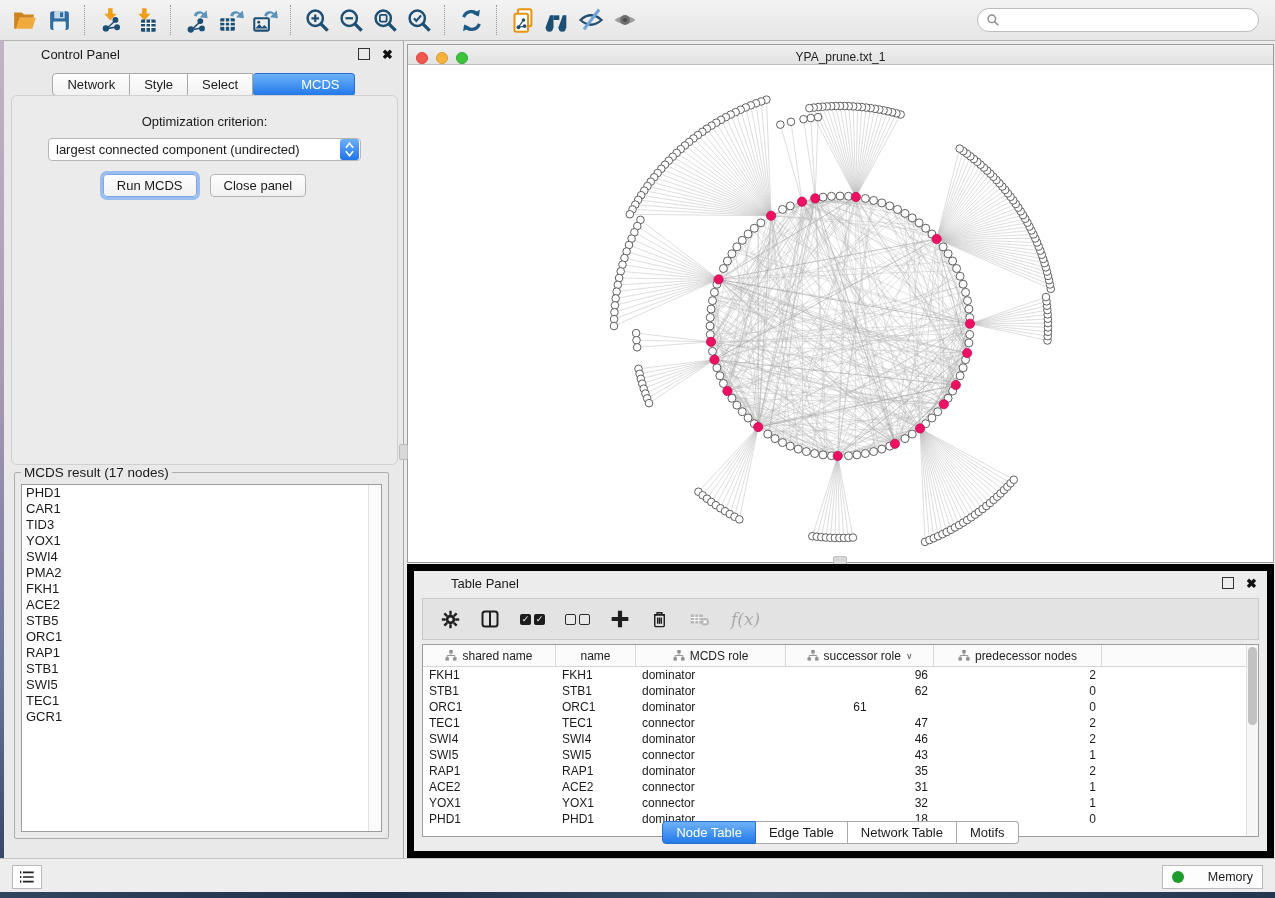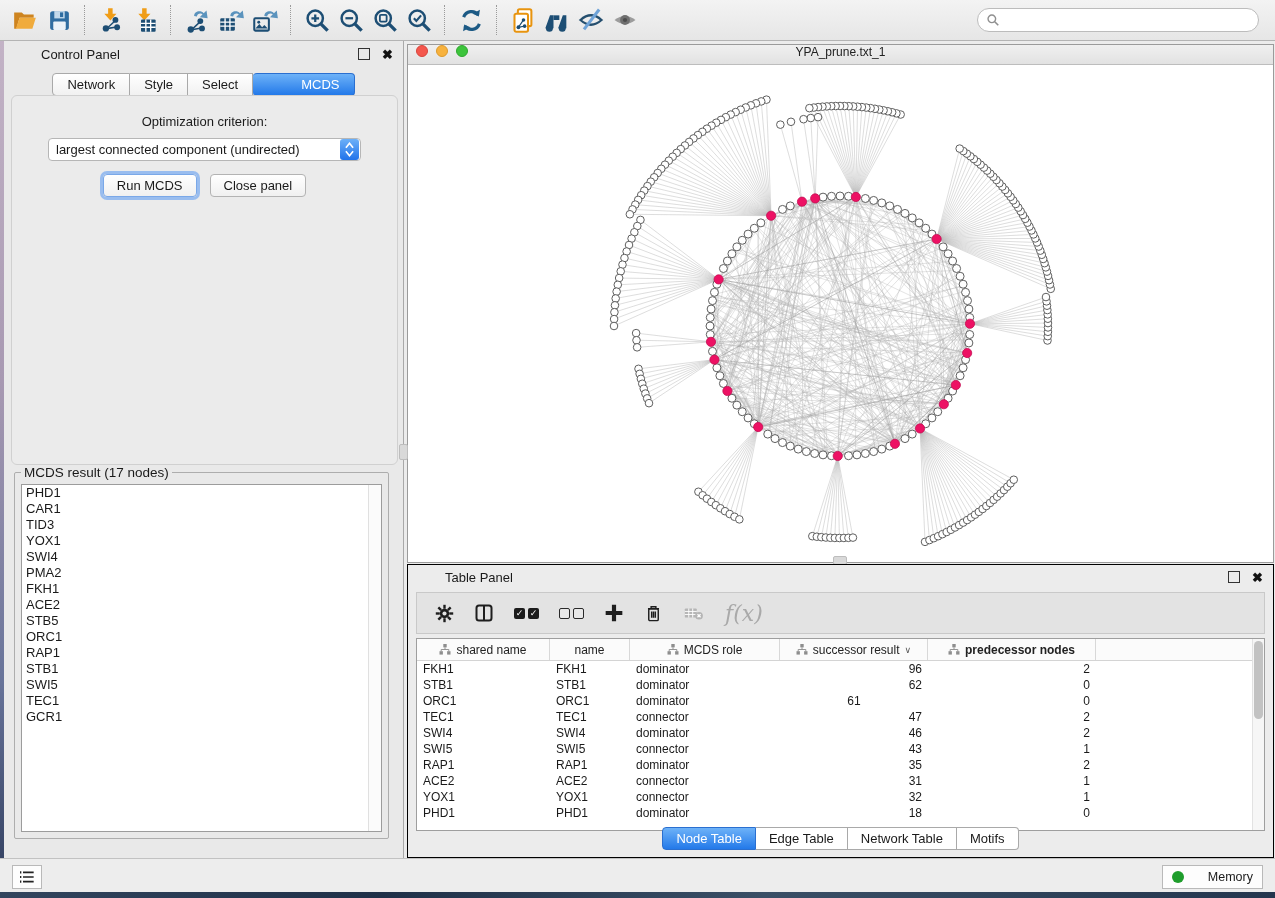--- a/index.html
+++ b/index.html
@@ -47,37 +47,37 @@
     border:1px solid #adadad;border-radius:2px;font-size:13px;}
   fieldset.mcds legend{margin-left:6px;padding:0 3px;font-size:13.5px;}
   .mcds-list{position:absolute;left:6px;top:4px;right:6px;bottom:6px;background:#fff;
     border:1px solid #9c9c9c;overflow:hidden;}
   .mcds-item{font-size:13px;line-height:16px;padding-left:4px;}
   .mcds-scroll{position:absolute;right:0;top:0;bottom:0;width:12px;background:#fbfbfb;border-left:1px solid #e0e0e0;}
   
   .net-window{position:absolute;left:407px;top:44px;width:867px;height:519px;background:#fff;
     border:1px solid #9b9b9b;box-sizing:border-box;}
   .net-titlebar{height:19px;background:linear-gradient(#f0f0f0,#e2e2e2);border-bottom:1px solid #bdbdbd;
-    display:flex;align-items:flex-start;position:relative;}
+    display:flex;align-items:flex-end;position:relative;}
   .lights{display:flex;gap:8px;margin-left:8px;}
   .light{width:12px;height:12px;border-radius:50%;}
   .net-title{position:absolute;left:0;right:0;text-align:center;font-size:12px;color:#222;}
   .net-canvas{position:absolute;left:0;top:19px;}
   .vsplit-grip{position:absolute;left:399px;top:444px;width:7px;height:14px;background:#d9d9d9;
     border:1px solid #bdbdbd;border-radius:2px;}
   .hsplit-grip{position:absolute;left:833px;top:556px;width:12px;height:7px;background:#d9d9d9;
     border:1px solid #bdbdbd;border-radius:2px;}
   
   .table-panel{position:absolute;left:407px;top:564px;width:867px;height:294px;background:#ececec;
-    border:1px solid #000000;box-sizing:border-box;}
+    border:7px solid #000000;box-sizing:border-box;}
   .tp-header{height:24px;display:flex;align-items:center;padding:0 10px;font-size:13px;}
   .tp-toolbar{position:absolute;left:8px;right:8px;top:27px;height:42px;background:#e3e3e3;
     border:1px solid #c9c9c9;display:flex;align-items:center;gap:20px;padding-left:18px;box-sizing:border-box;}
   .tp-tool{display:flex;align-items:center;justify-content:center;}
-  .fx{font-family:"DejaVu Serif",serif;font-style:italic;font-size:22px;color:#a9a9a9;}
+  .fx{font-family:"DejaVu Serif",serif;font-style:italic;font-size:17px;color:#a9a9a9;}
   .chk{width:11px;height:11px;border-radius:2px;}
   .chk.on{background:#1c1c1c;color:#fff;font-size:9px;line-height:11px;text-align:center;}
   .chk.off{border:1.5px solid #2a2a2a;background:#e9e9e9;box-sizing:border-box;}
   .table-wrap{position:absolute;left:8px;right:8px;top:73px;height:191px;background:#fff;
     border:1px solid #9e9e9e;overflow:hidden;}
   .thead{display:flex;height:21px;background:#fbfbfb;border-bottom:1px solid #d4d4d4;}
   .th{display:flex;align-items:center;justify-content:center;gap:5px;font-size:12px;color:#222;
     border-right:1px solid #d8d8d8;box-sizing:border-box;}
   .tr{display:flex;height:16px;}
   .td{font-size:12px;line-height:16px;box-sizing:border-box;padding:0 6px;white-space:nowrap;}
@@ -1259,24 +1259,24 @@
         </div>
         <div class="th" style="width: 148px;">
           <svg width="12" height="11" viewBox="0 0 14 13">
             <g fill="#8e8e8e">
               <rect x="5" y="0" width="4" height="4"></rect>
               <rect x="0.5" y="8.5" width="4" height="4"></rect>
               <rect x="9.5" y="8.5" width="4" height="4"></rect>
             </g>
             <path d="M7 4v2.5M2.5 8.5V6.5h9v2" fill="none" stroke="#8e8e8e" stroke-width="1.1"></path>
           </svg>
-          <span>successor result</span>
+          <span>successor role</span>
           <span class="sortv">∨</span>
         </div>
-        <div class="th" style="width: 168px; font-weight: bold;">
+        <div class="th" style="width: 168px;">
           <svg width="12" height="11" viewBox="0 0 14 13">
             <g fill="#8e8e8e">
               <rect x="5" y="0" width="4" height="4"></rect>
               <rect x="0.5" y="8.5" width="4" height="4"></rect>
               <rect x="9.5" y="8.5" width="4" height="4"></rect>
             </g>
             <path d="M7 4v2.5M2.5 8.5V6.5h9v2" fill="none" stroke="#8e8e8e" stroke-width="1.1"></path>
           </svg>
           <span>predecessor nodes</span>
         </div>

